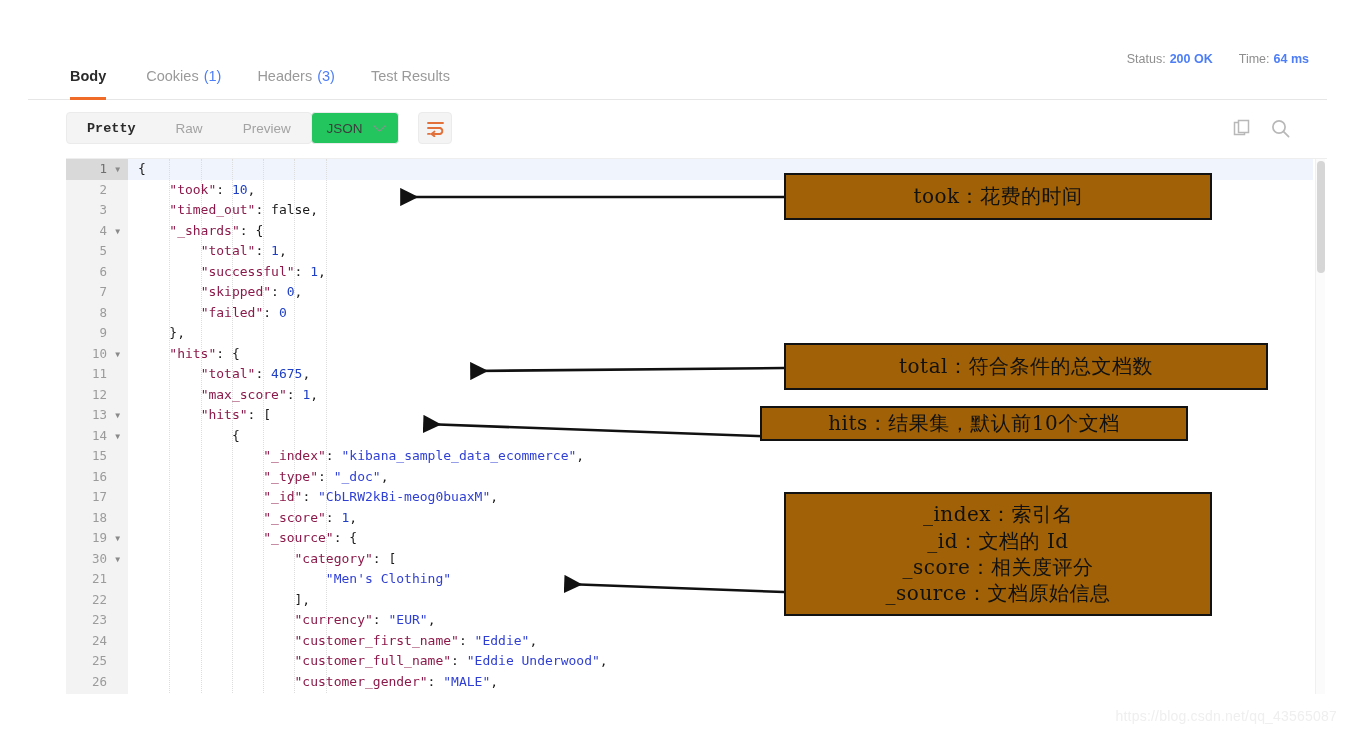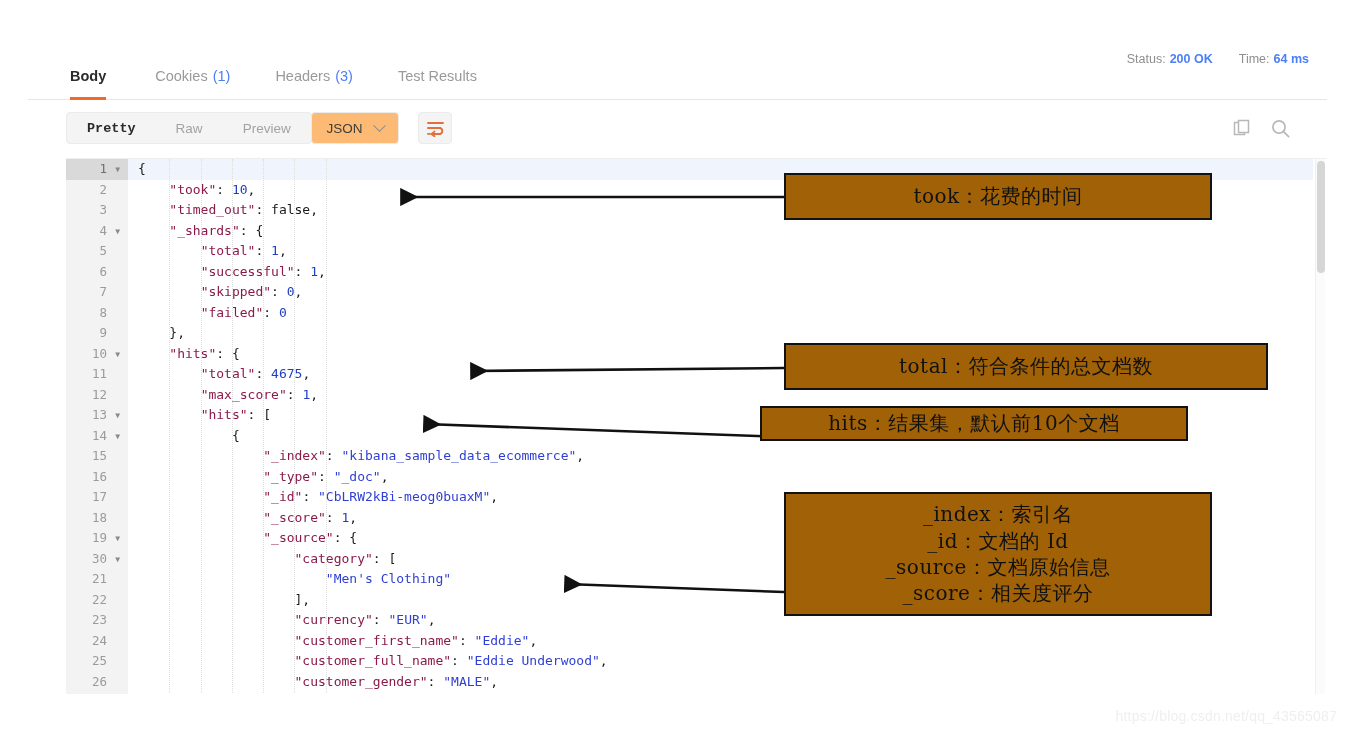--- a/index.html
+++ b/index.html
@@ -28,21 +28,21 @@
   .tabbar {
     position: absolute; left: 0; top: 24px;
     width: 1299px; height: 48px;
     border-bottom: 1px solid #e6e6e6;
     background: #ffffff;
   }
   .tabs {
     position: absolute; left: 42px; top: 0;
     height: 48px;
     display: flex; align-items: center;
-    gap: 9px;
+    gap: 0px;
   }
   .tab {
     position: relative;
     height: 48px;
     display: flex; align-items: center;
     padding: 0 18px;
     font-size: 14.5px;
     color: #9a9a9a;
     cursor: pointer;
     white-space: nowrap;
@@ -86,21 +86,21 @@
     height: 30px; display: flex; align-items: center;
     padding: 0 20px;
     font-size: 13.5px; color: #a3a3a3;
     cursor: pointer;
   }
   .seg.active { color: #2b2b2b; font-weight: 600; font-family: Liberation Mono, monospace; }
 
   .formatsel {
     position: absolute; left: 283px; top: 12px;
     height: 32px; min-width: 88px;
-    background: #fdba74;
+    background: #22c55e;
     border: 1px solid #ebebeb;
     border-radius: 4px;
     display: flex; align-items: center; justify-content: center;
     gap: 12px;
     padding: 0 13px;
     font-size: 13.5px; color: #3d3d3d;
     cursor: pointer;
   }
   .caret {
     width: 9px; height: 9px;
@@ -386,19 +386,19 @@
       </div>
       <div class="note" style="left: 784px; top: 343px; width: 484px; height: 47px;">
         <div class="nl">total：符合条件的总文档数</div>
       </div>
       <div class="note" style="left: 760px; top: 406px; width: 428px; height: 35px;">
         <div class="nl">hits：结果集，默认前10个文档</div>
       </div>
       <div class="note" style="left: 784px; top: 492px; width: 428px; height: 124px;">
         <div class="nl">_index：索引名</div>
         <div class="nl">_id：文档的 Id</div>
+        <div class="nl">_score：相关度评分</div>
         <div class="nl">_source：文档原始信息</div>
-        <div class="nl">_score：相关度评分</div>
       </div>
     </div>
 
   <div class="wm">https://blog.csdn.net/qq_43565087</div>
 </div>
 
 </body></html>

